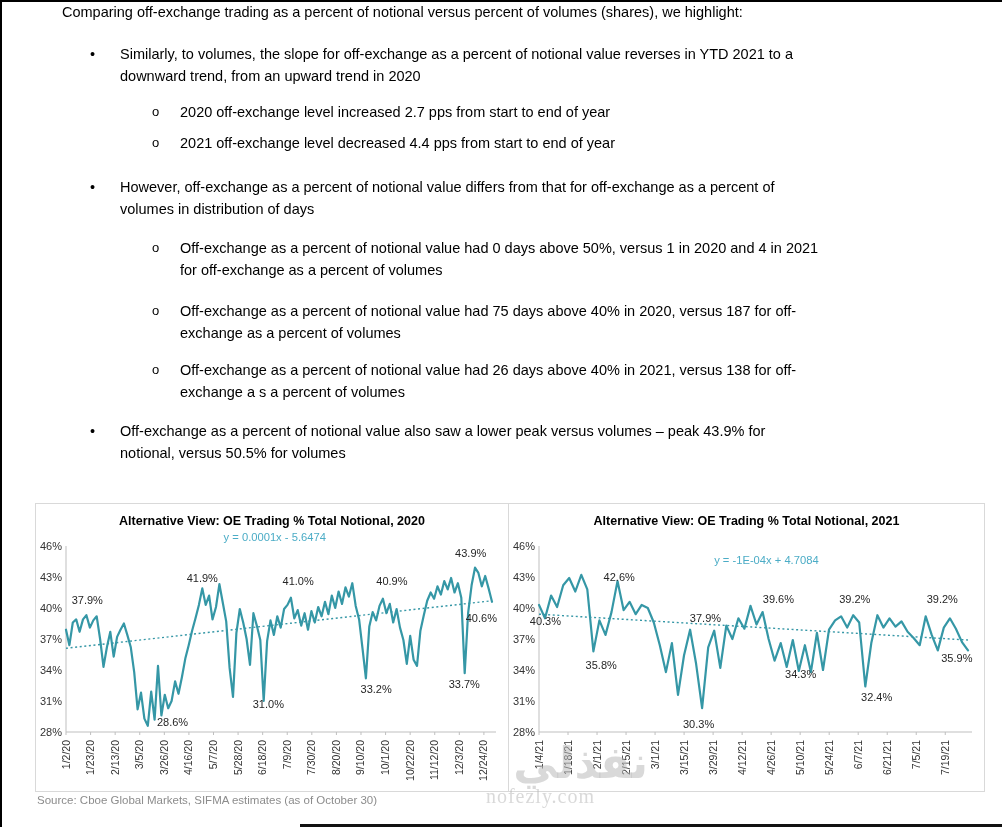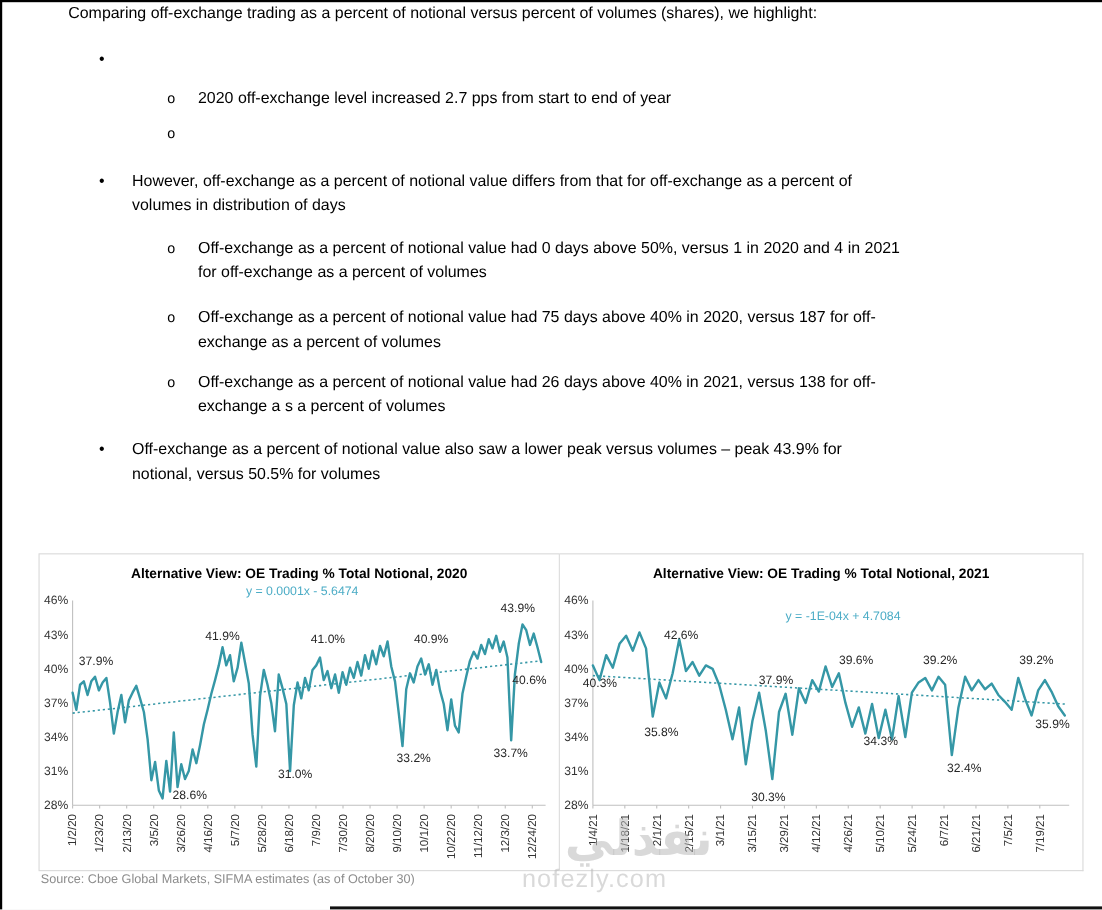--- a/index.html
+++ b/index.html
@@ -19,42 +19,45 @@
   .mt-b1{margin-top:20px}.mt-s1{margin-top:14px}.mt-s2{margin-top:9px}.mt-b2{margin-top:22px}
   .mt-s3{margin-top:17px}.mt-s4{margin-top:19px}.mt-s5{margin-top:15px}.mt-b3{margin-top:17px}
   .charts{position:absolute;left:35px;top:503px;display:flex;z-index:2;justify-content:flex-end;}
   .chart-panel{background:#fff;border:1px solid #d9d9d9;}
   .chart-panel.left{width:472px;height:287px;}
   .chart-panel.right{width:475px;height:287px;border-left:none;}
   .source{position:absolute;left:37px;top:794px;font-size:11.5px;color:#8c8c8c;z-index:3;}
   .watermark{position:absolute;left:433px;top:738px;width:215px;text-align:center;
              color:rgba(185,185,185,0.55);z-index:6;pointer-events:none;}
   .watermark .ar{font-family:"DejaVu Sans",sans-serif;font-size:44px;font-weight:bold;line-height:1.15;text-align:right;}
-  .watermark .en{font-family:Liberation Sans, sans-serif;font-size:23px;letter-spacing:1px;margin-top:-4px;}
+  .watermark .en{font-family:Liberation Serif, serif;font-size:20px;letter-spacing:1px;margin-top:-4px;}
   svg text{font-family:"Liberation Sans",sans-serif;}
 </style>
 </head>
 <body>
 
 <div class="page">
   <div class="border-top"></div>
   <div class="border-left"></div>
 
   <div class="content">
     <div class="intro">Comparing off-exchange trading as a percent of notional versus percent of volumes (shares), we highlight:</div>
 
     <div class="b lvl1 mt-b1">
       <div class="mk">•</div>
+      <div class="tx">Similarly, to volumes, the slope for off-exchange as a percent of notional value reverses in YTD 2021 to a
+downward trend, from an upward trend in 2020</div>
     </div>
     <div class="b lvl2 mt-s1">
       <div class="mk">o</div>
       <div class="tx">2020 off-exchange level increased 2.7 pps from start to end of year</div>
     </div>
     <div class="b lvl2 mt-s2">
       <div class="mk">o</div>
+      <div class="tx">2021 off-exchange level decreased 4.4 pps from start to end of year</div>
     </div>
 
     <div class="b lvl1 mt-b2">
       <div class="mk">•</div>
       <div class="tx">However, off-exchange as a percent of notional value differs from that for off-exchange as a percent of
 volumes in distribution of days</div>
     </div>
     <div class="b lvl2 mt-s3">
       <div class="mk">o</div>
       <div class="tx">Off-exchange as a percent of notional value had 0 days above 50%, versus 1 in 2020 and 4 in 2021

